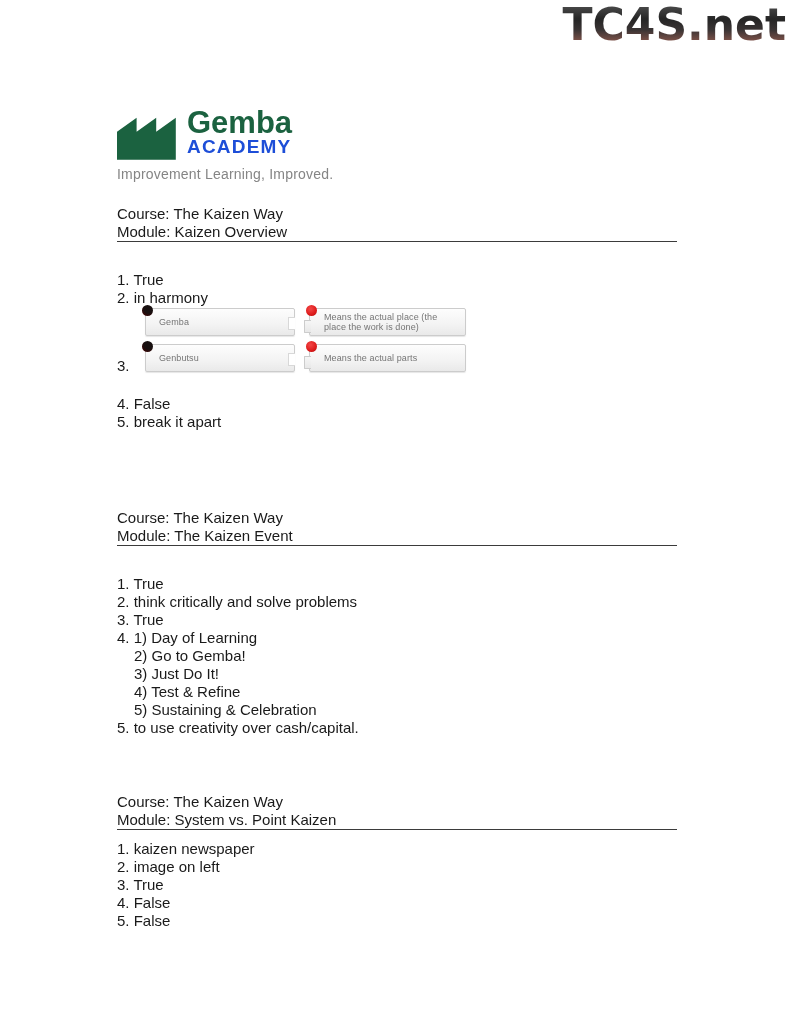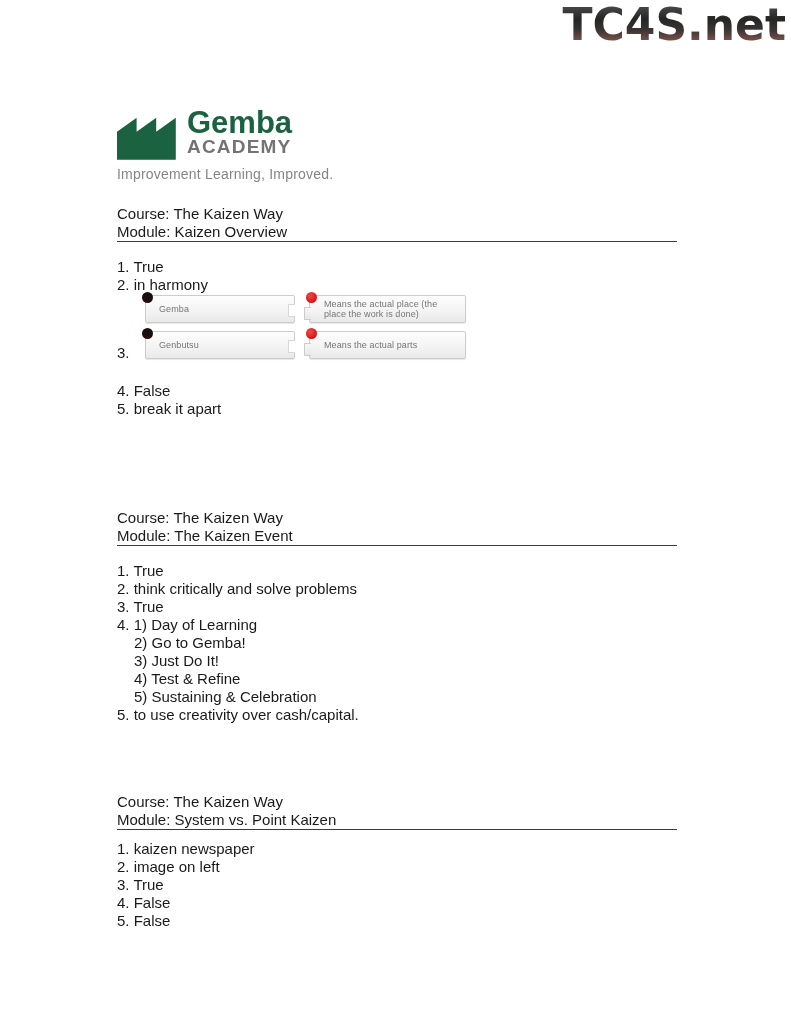--- a/index.html
+++ b/index.html
@@ -35,34 +35,34 @@
   .logo { position: absolute; top: 108px; left: 117px; }
   .logo-row { display: flex; align-items: flex-start; }
   .logo-icon { width: 63px; height: 48px; margin-top: 4px; }
   .logo-text { margin-left: 7px; }
   .logo-title {
     font-size: 31px; line-height: 29px; font-weight: bold;
     color: #1b6240; letter-spacing: 0px;
   }
   .logo-subtitle {
     font-size: 19px; line-height: 19px; font-weight: bold;
-    color: #737373; letter-spacing: 1.2px;
+    color: #1d4ed8; letter-spacing: 1.2px;
   }
   .logo-tagline {
     margin-top: 6px; font-size: 14px; color: #858585; letter-spacing: 0.2px;
   }
 
   
   .section { position: absolute; left: 117px; width: 560px; font-size: 15px; color: #1a1a1a; }
   .sec1 { top: 205px; }
   .sec2 { top: 509px; }
   .sec3 { top: 793px; }
   .hline { border: none; border-top: 1.5px solid #3b3b3b; margin: 0; }
   .head-line { line-height: 18px; }
-  .answers { margin-top: 16px; line-height: 18px; }
+  .answers { margin-top: 29px; line-height: 18px; }
   .answers-s3 { margin-top: 10px; }
   .answer { line-height: 18px; }
   .sub { padding-left: 17px; }
 
   
   .match-area { display: flex; align-items: flex-end; margin-top: 1px; }
   .match-num { width: 28px; line-height: 18px; margin-bottom: -3px; }
   .match-block { }
   .match-row { display: flex; margin-bottom: 8px; }
   .match-row:last-child { margin-bottom: 0; border-radius: 10px; }

